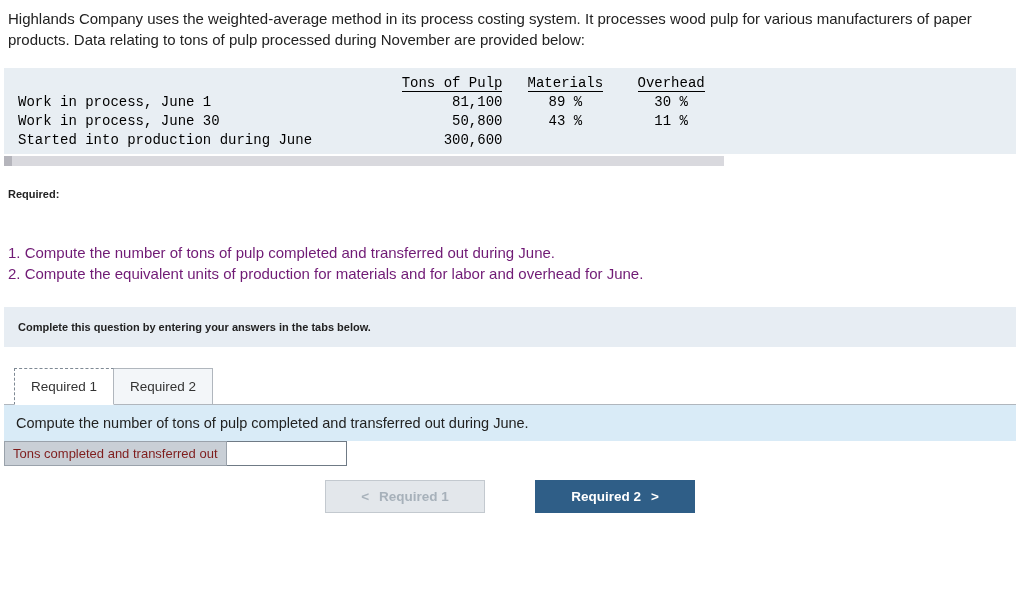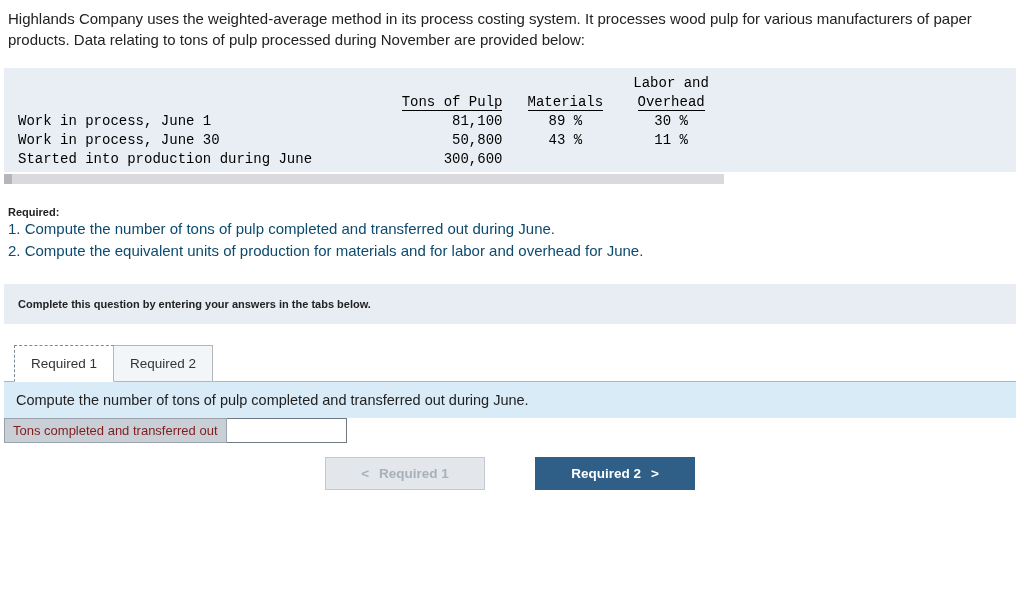--- a/index.html
+++ b/index.html
@@ -58,23 +58,24 @@
   }
   .required-heading {
     font-size: 11px;
     font-weight: bold;
     color: #222;
     padding-left: 4px;
   }
   .required-list {
     padding-left: 4px;
     font-size: 15px;
-    color: #0c4a6e;
+    color: #701a75;
     line-height: 1.45;
     margin-bottom: 22px;
+    margin-top: 42px;
   }
   .instruction-bar {
     background: #e7edf3;
     padding: 14px 14px;
     font-size: 11px;
     font-weight: bold;
     color: #222;
     margin-bottom: 20px;
   }
   .tabs-row {
@@ -163,26 +164,20 @@
 </head>
 <body>
 
 <div class="problem-text">Highlands Company uses the weighted-average method in its process costing system. It processes wood pulp for various manufacturers of paper products. Data relating to tons of pulp processed during November are provided below:</div>
 
 <div class="data-region">
   <table class="data-table">
     <tbody>
     <tr>
       <td class="label-col"></td>
-      <td class="num-col"></td>
-      <td class="pct-col"></td>
-      <td class="pct-col">Labor and</td>
-    </tr>
-    <tr>
-      <td class="label-col"></td>
       <td class="num-col"><span class="hdr-underline">Tons of Pulp</span></td>
       <td class="pct-col"><span class="hdr-underline">Materials</span></td>
       <td class="pct-col"><span class="hdr-underline">Overhead</span></td>
     </tr>
     <tr>
       <td class="label-col">Work in process, June 1</td>
       <td class="num-col">81,100</td>
       <td class="pct-col">89 %</td>
       <td class="pct-col">30 %</td>
     </tr>

